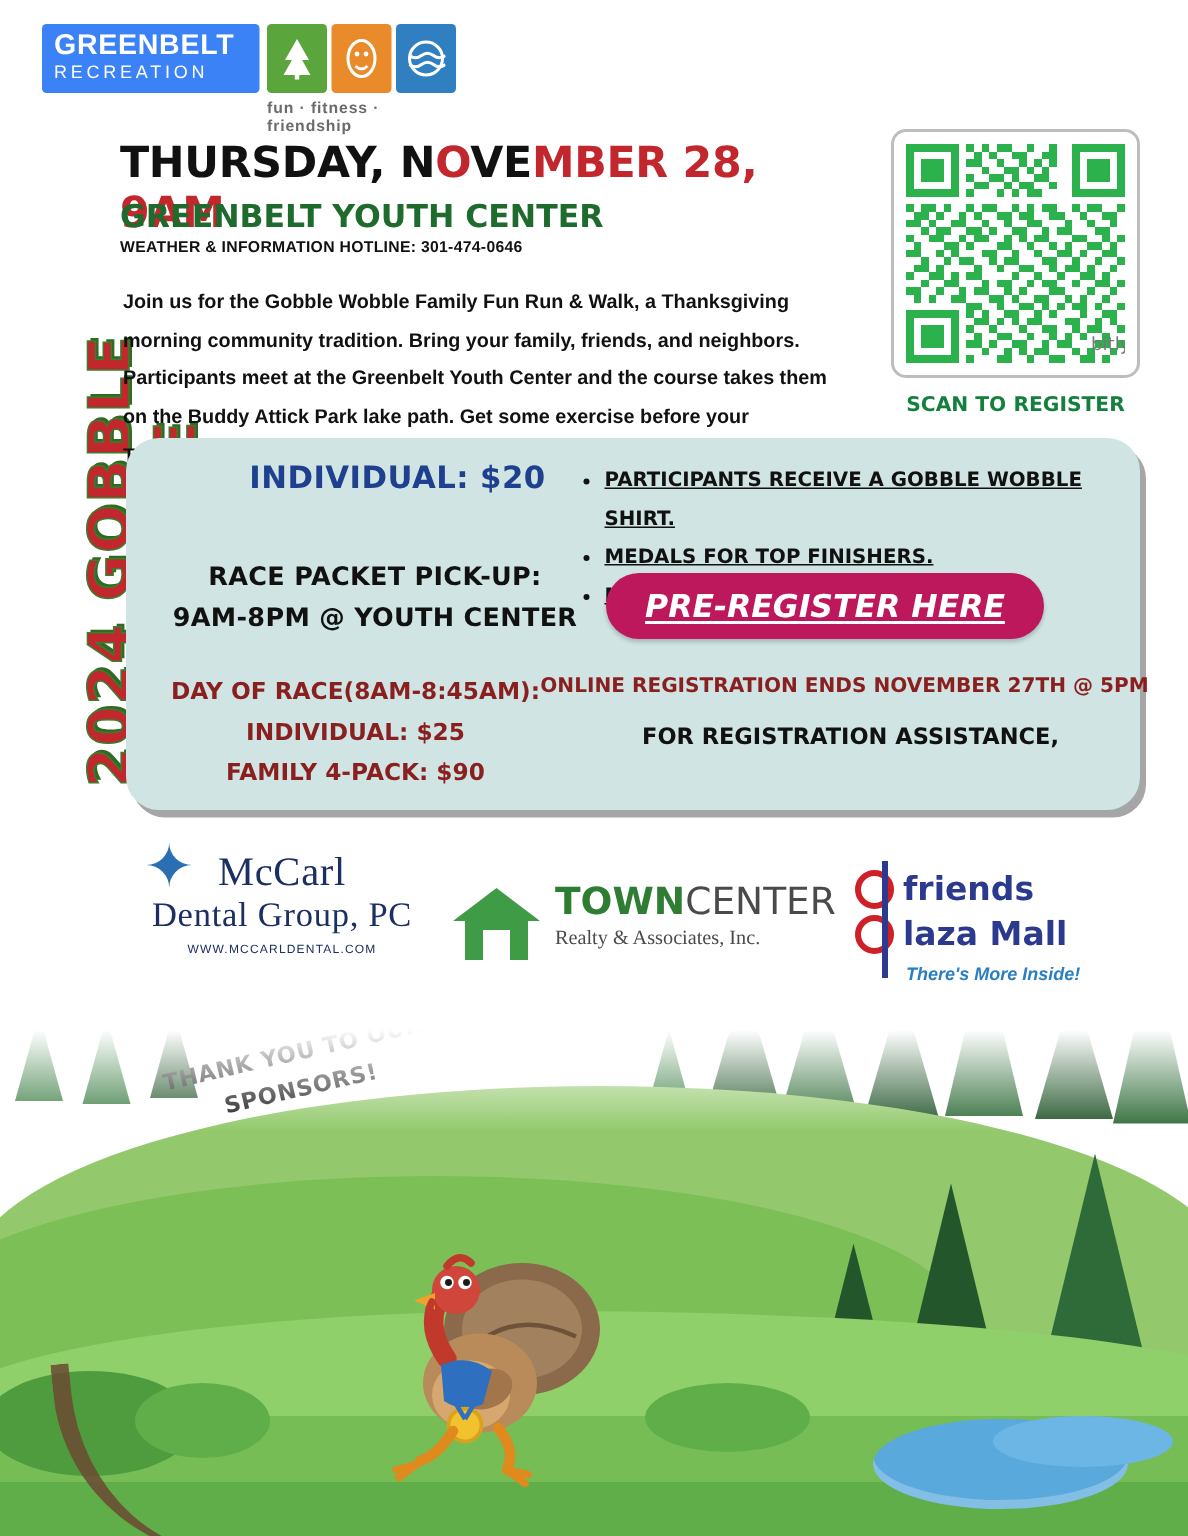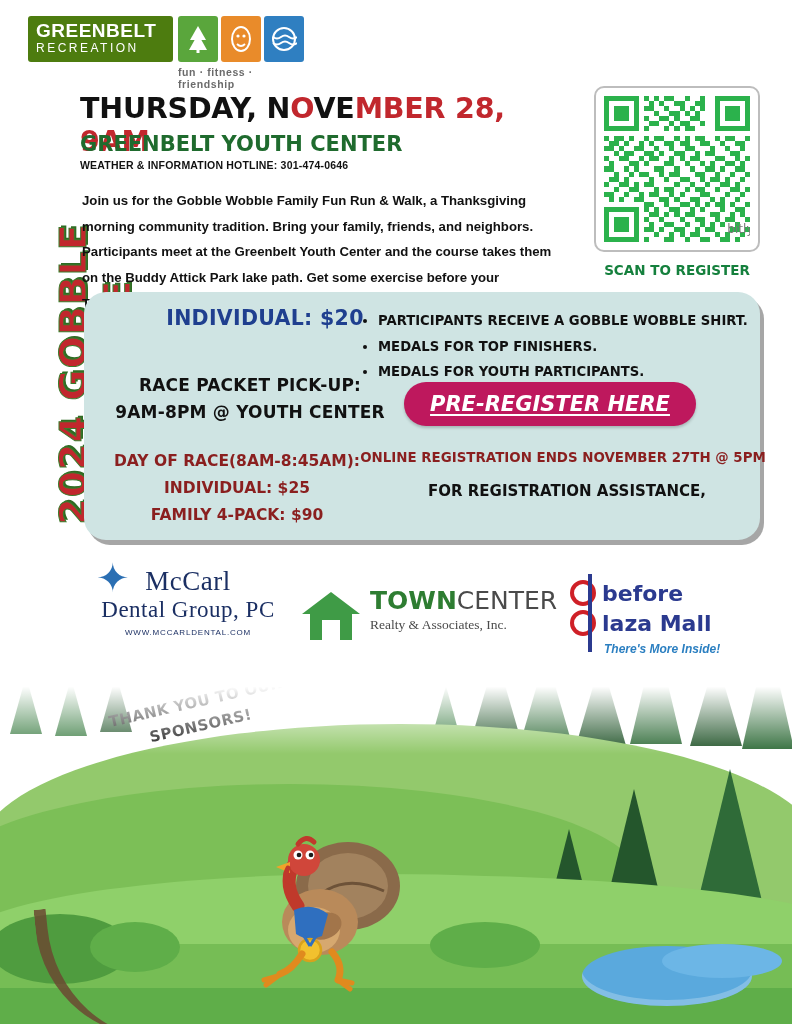--- a/index.html
+++ b/index.html
@@ -83,21 +83,21 @@
 
   
   .turkey { position: absolute; left: 228px; bottom: 30px; width: 190px; height: 180px; }
 
   
   .logo-box {
     position: absolute; left: 28px; top: 16px; width: 275px; height: 62px;
   }
   .logo-left {
     position: absolute; left: 0; top: 0; width: 145px; height: 46px;
-    background: #4d7c0f; border-radius: 3px;
+    background: #3b82f6; border-radius: 3px;
     display: flex; flex-direction: column; justify-content: center; padding-left: 8px;
   }
   .logo-left .l1 { color:#fff; font-weight: bold; font-size: 19px; letter-spacing: .5px; line-height: 1; }
   .logo-left .l2 { color:#fff; font-size: 12px; letter-spacing: 2.5px; line-height: 1.4; }
   .logo-tiles { position: absolute; left: 150px; top: 0; display: flex; gap: 3px; }
   .tile { width: 40px; height: 46px; border-radius: 3px; display:flex; align-items:center; justify-content:center; }
   .tile.green { background:#5aa63c; }
   .tile.orange { background:#e98b2a; }
   .tile.blue { background:#2f7fc1; }
   .logo-tag {
@@ -180,21 +180,21 @@
   .dayof {
     position: absolute; left: 92px; top: 448px; width: 290px; text-align:center;
     font-size: 15.5px; font-weight: 900; color:#8a1f1f; line-height:1.75;
     font-family:"DejaVu Sans", sans-serif;
   }
   .bullets {
     position: absolute; left: 372px; top: 308px; width: 390px;
     font-size: 13.2px; font-weight: 900; color:#111; line-height: 1.95;
     font-family:"DejaVu Sans", sans-serif;
   }
-  .bullets li { margin-left: 6px; }
+  .bullets li { margin-left: 31px; text-decoration: underline; }
   .prereg-btn {
     position: absolute; left: 404px; top: 382px; width: 292px; height: 44px;
     background:#be185d; border-radius: 22px;
     display:flex; align-items:center; justify-content:center;
     font-size: 21px; font-weight: 900; font-style: italic; color:#fff;
     font-family:"DejaVu Sans", sans-serif;
     text-decoration: underline; text-underline-offset: 3px;
     box-shadow: 0 2px 3px rgba(0,0,0,.2);
     cursor: pointer;
   }
@@ -630,21 +630,21 @@
     <div class="tc-text">
       <div class="t1"><span>TOWN</span><span class="center">CENTER</span></div>
       <div class="t2">Realty &amp; Associates, Inc.</div>
     </div>
   </div>
 
   <div class="sponsor beltway">
     <div class="bw-bar"></div>
     <div class="bw-row">
       <div class="bw-o"></div>
-      <div class="bw-txt">before</div>
+      <div class="bw-txt">friends</div>
     </div>
     <div class="bw-row">
       <div class="bw-o"></div>
       <div class="bw-txt">laza Mall</div>
     </div>
     <div class="bw-tag" style="margin-left:34px;">There's More Inside!</div>
   </div>
 
   <div class="thanks">THANK YOU TO OUR SPONSORS!</div>
 

